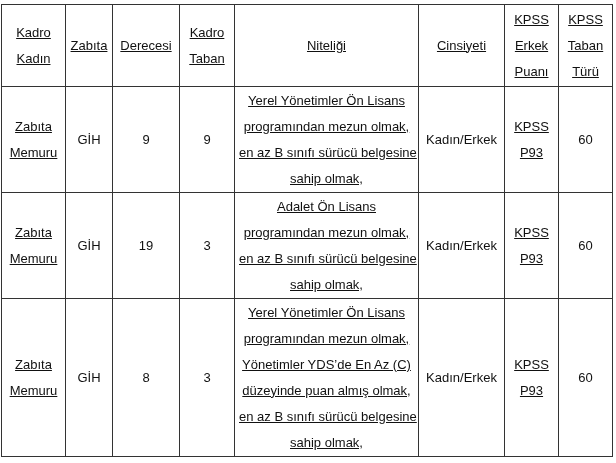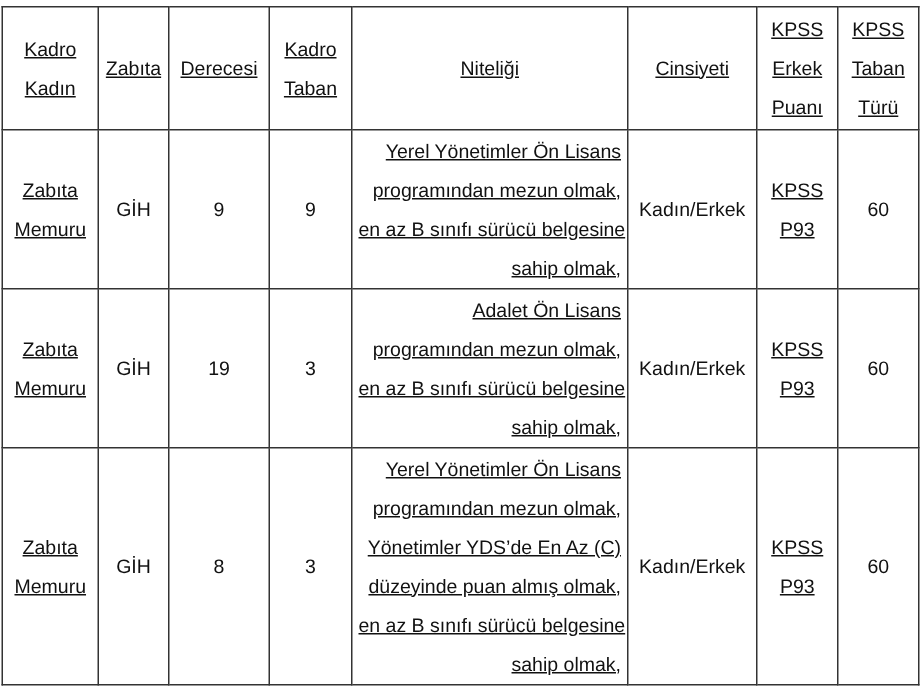--- a/index.html
+++ b/index.html
@@ -15,21 +15,21 @@
       border: 1.5px solid #333;
       font-weight: normal;
       font-size: 13px;
       line-height: 26px;
       text-align: center;
       vertical-align: middle;
       padding: 0 4px;
       white-space: nowrap;
       overflow: hidden;
     }
-    table.kadro .nitelik { text-align: right; padding-left: 4px; }
+    table.kadro .nitelik { text-align: center; padding-left: 4px; }
     .hdr-row { height: 82px; }
     .r1, .r2 { height: 106px; }
     .r3 { height: 158px; }
     .line { display: block; text-decoration: underline; }
   </style>
 </head>
 <body>
 
 <table class="kadro">
   <colgroup>

